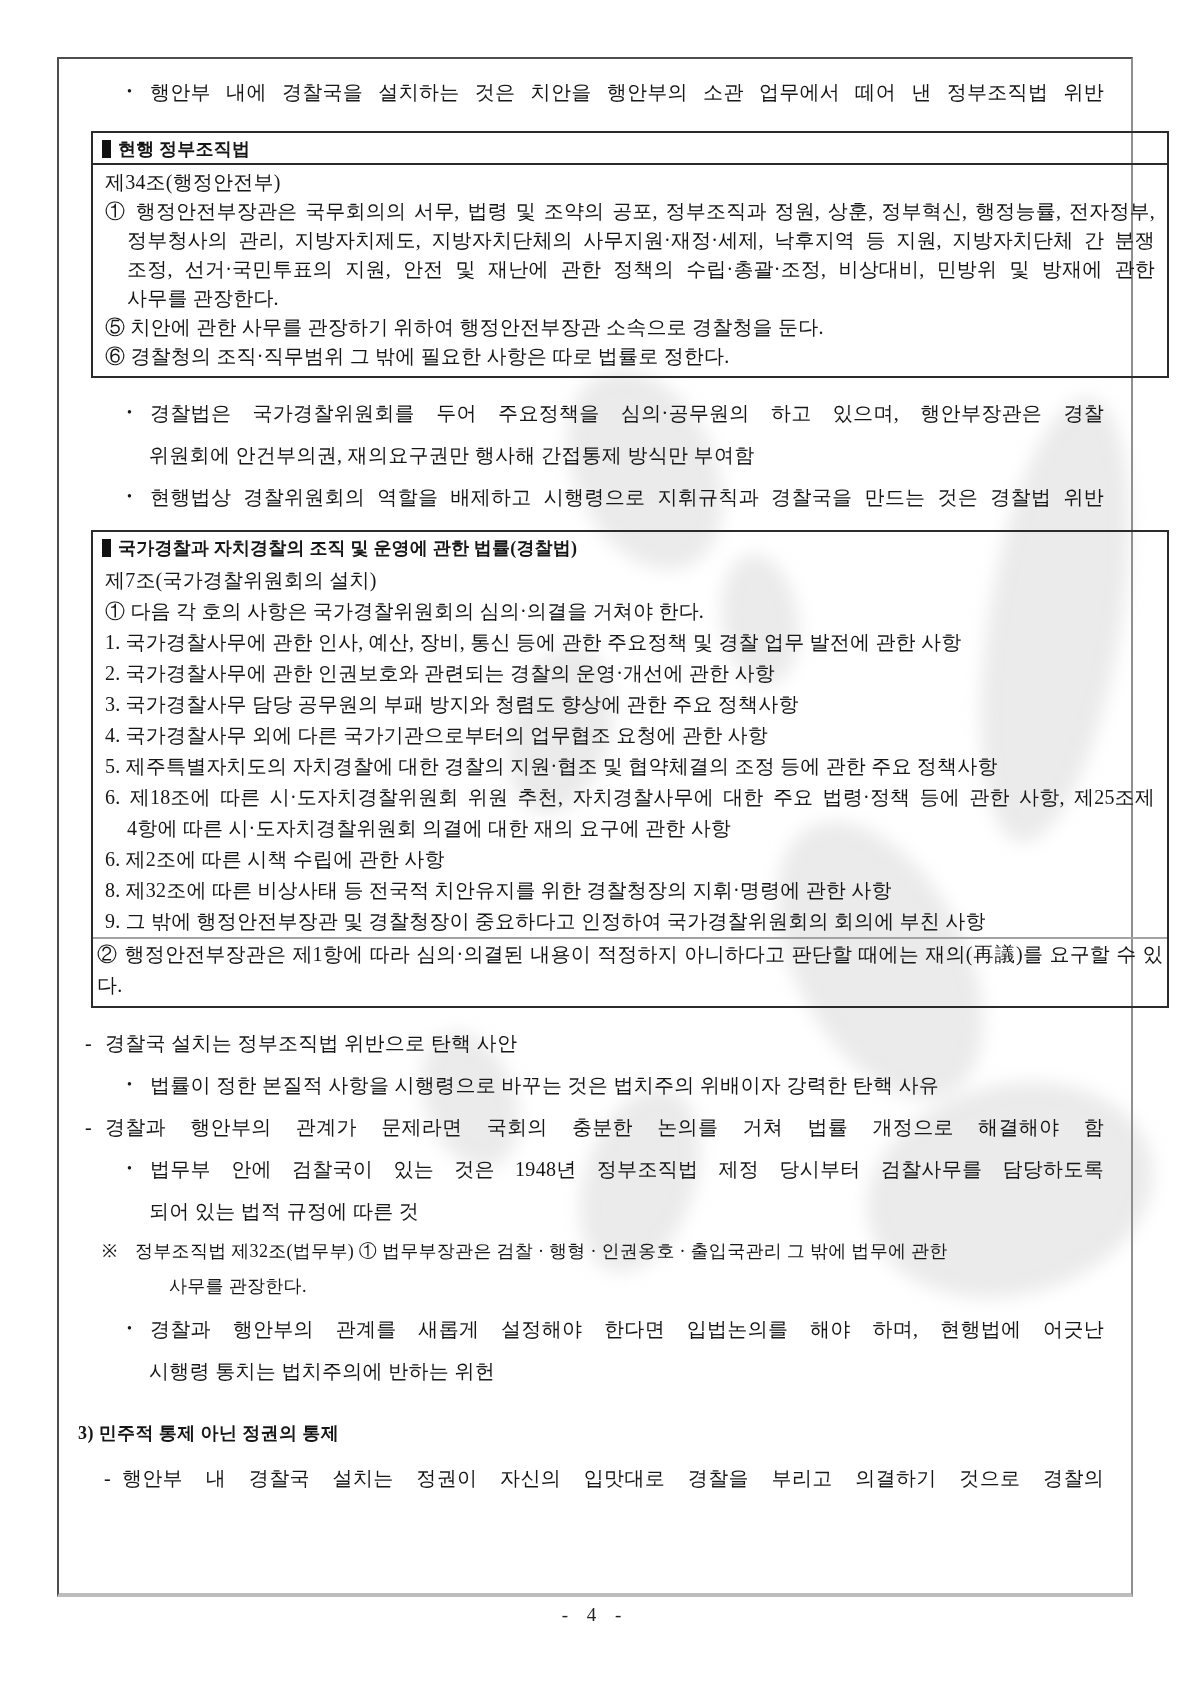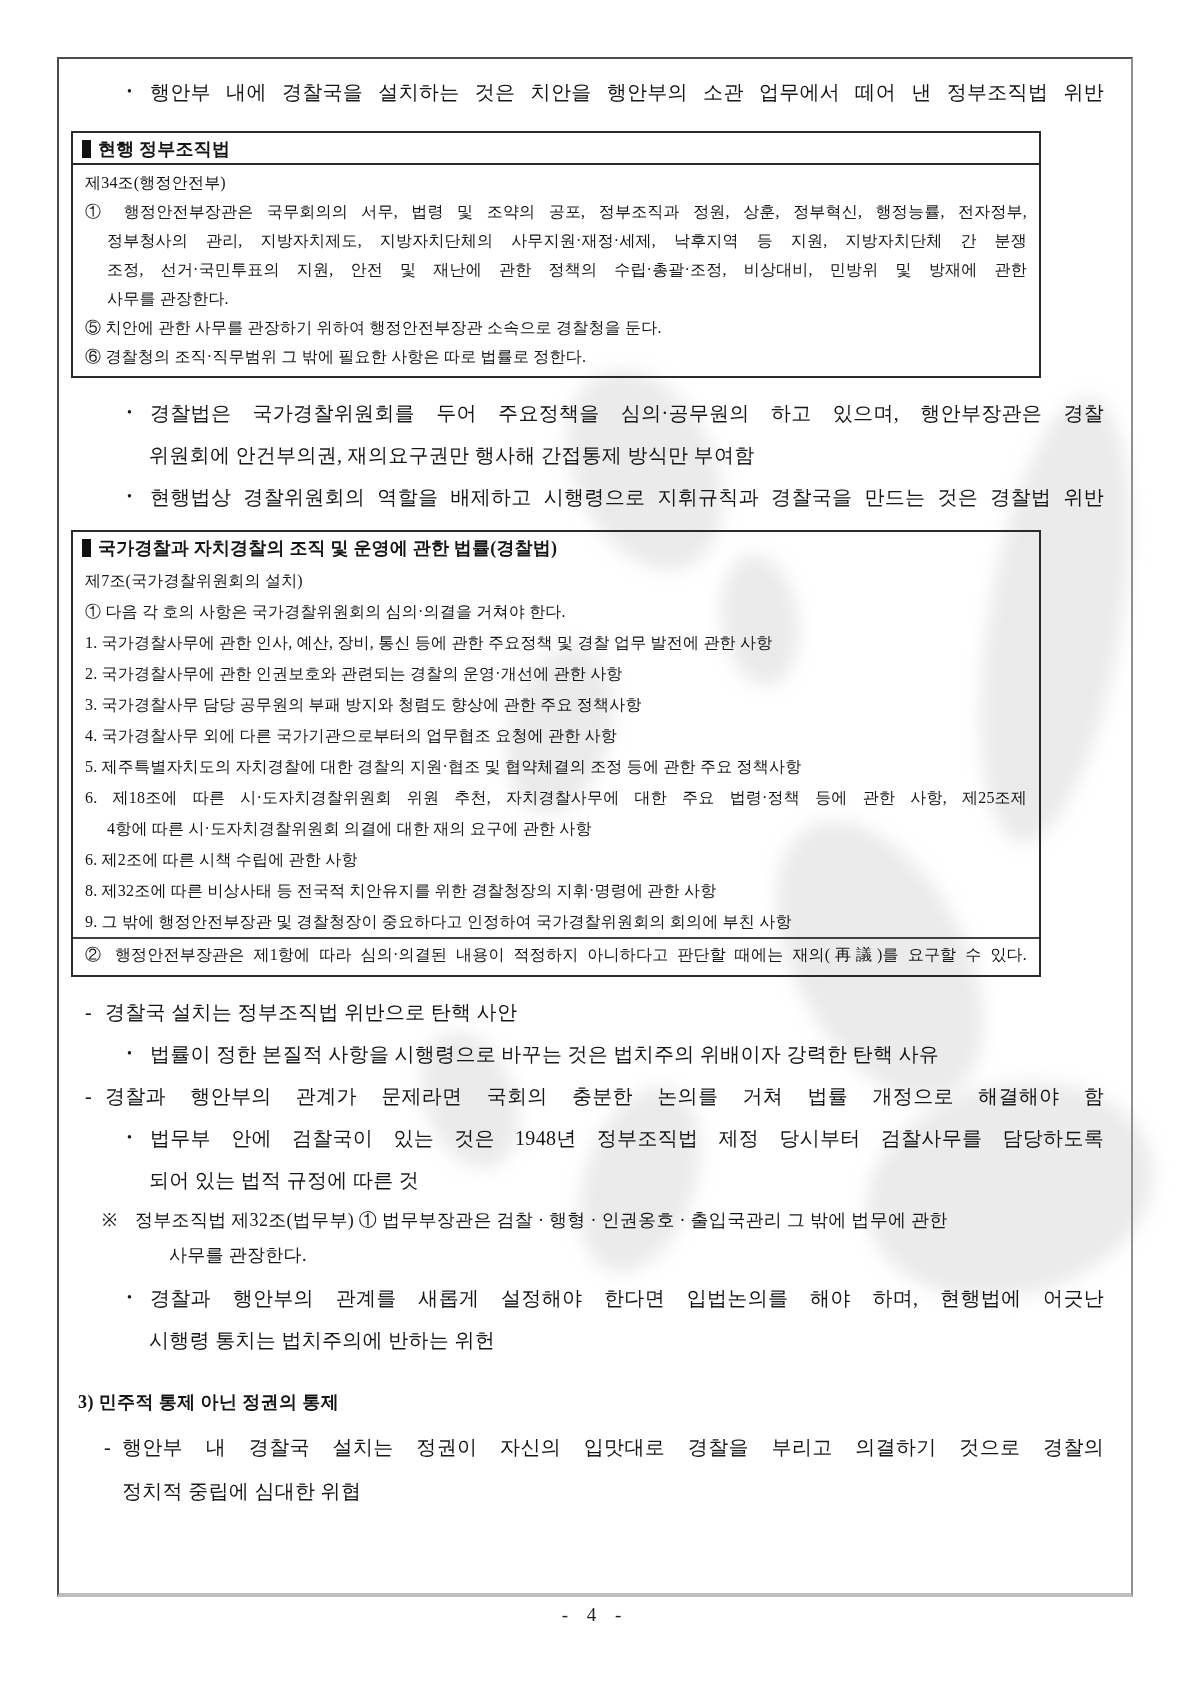--- a/index.html
+++ b/index.html
@@ -15,31 +15,31 @@
     border-right:2px solid #8f8f8f; border-bottom:4px solid #bdbdbd;
   }
   .para { position:relative; font-size:20px; line-height:42px; letter-spacing:0.3px; }
   .para .mk { position:absolute; top:0; line-height:inherit; }
   .j { text-align:justify; text-align-last:justify; }
   .nw { white-space:nowrap; }
 
   .intro { margin:18px 0 0 91px; width:954px; line-height:30px; }
   .intro .mk { left:-23px; font-size:14px; }
 
-  .lawbox { margin-left:12px; width:970px; border:2px solid #2b2b2b; background:transparent; }
+  .lawbox { margin-left:32px; width:1078px; border:2px solid #2b2b2b; background:transparent; }
   .lawbox1 { margin-top:24px; }
   .lawbox2 { margin-top:12px; }
   .lawbox .hdr { display:flex; align-items:center; font-size:18px; font-weight:bold; padding:4px 10px 2px 9px; letter-spacing:0.2px; }
   .lawbox1 .hdr { border-bottom:2px solid #2b2b2b; }
   .bar { display:inline-block; width:9px; height:18px; background:#111111; margin-right:7px; flex:0 0 auto; }
-  .lawbox .bd { padding:3px 12px 5px 12px; font-size:16px; letter-spacing:0.2px;border-radius:9px; }
+  .lawbox .bd { padding:3px 12px 5px 12px; font-size:20px; letter-spacing:0.2px;border-radius:9px; }
   .lawbox1 .bd .brow { line-height:29px; }
   .lawbox2 .bd .brow { line-height:31px; }
   .brow.ind { padding-left:22px; }
-  .brow.last { border-top:2px solid #404040; margin:0 -12px; padding:0 12px;font-family:Liberation Serif, serif; }
+  .brow.last { border-top:2px solid #a3a3a3; margin:0 -12px; padding:0 4px;font-family:Liberation Serif, serif; }
 
   .b2a { margin:14px 0 0 91px; width:954px; }
   .cont1 { margin-left:90px; width:954px; }
   .b2a .mk, .b3 .mk, .ab .mk { left:-23px; font-size:14px; }
   .b3 { margin-left:91px; width:954px; }
 
   .dash { margin-left:46px; width:999px; }
   .dash .mk { left:-20px; }
   .d1 { margin-top:14px; }
   .ab { margin-left:91px; width:954px; }
@@ -166,18 +166,17 @@
       <span class="mk">•</span>
       <span>경찰과 행안부의 관계를 새롭게 설정해야 한다면 입법논의를 해야 하며, 현행법에 어긋난</span>
     </p>
     <p class="para cont1 nw">시행령 통치는 법치주의에 반하는 위헌</p>
 
     <h2 class="h3 nw">3) 민주적 통제 아닌 정권의 통제</h2>
     <p class="para dash3 s3a j nw">
       <span class="mk">-</span>
       <span>행안부 내 경찰국 설치는 정권이 자신의 입맛대로 경찰을 부리고 의결하기 것으로 경찰의</span>
     </p>
-    <p class="para dash3 nw">정치적 중립에 심대한 위협</p>
 
   </div>
 
   <div class="pageno">- 4 -</div>
 </div>
 
 </body></html>

